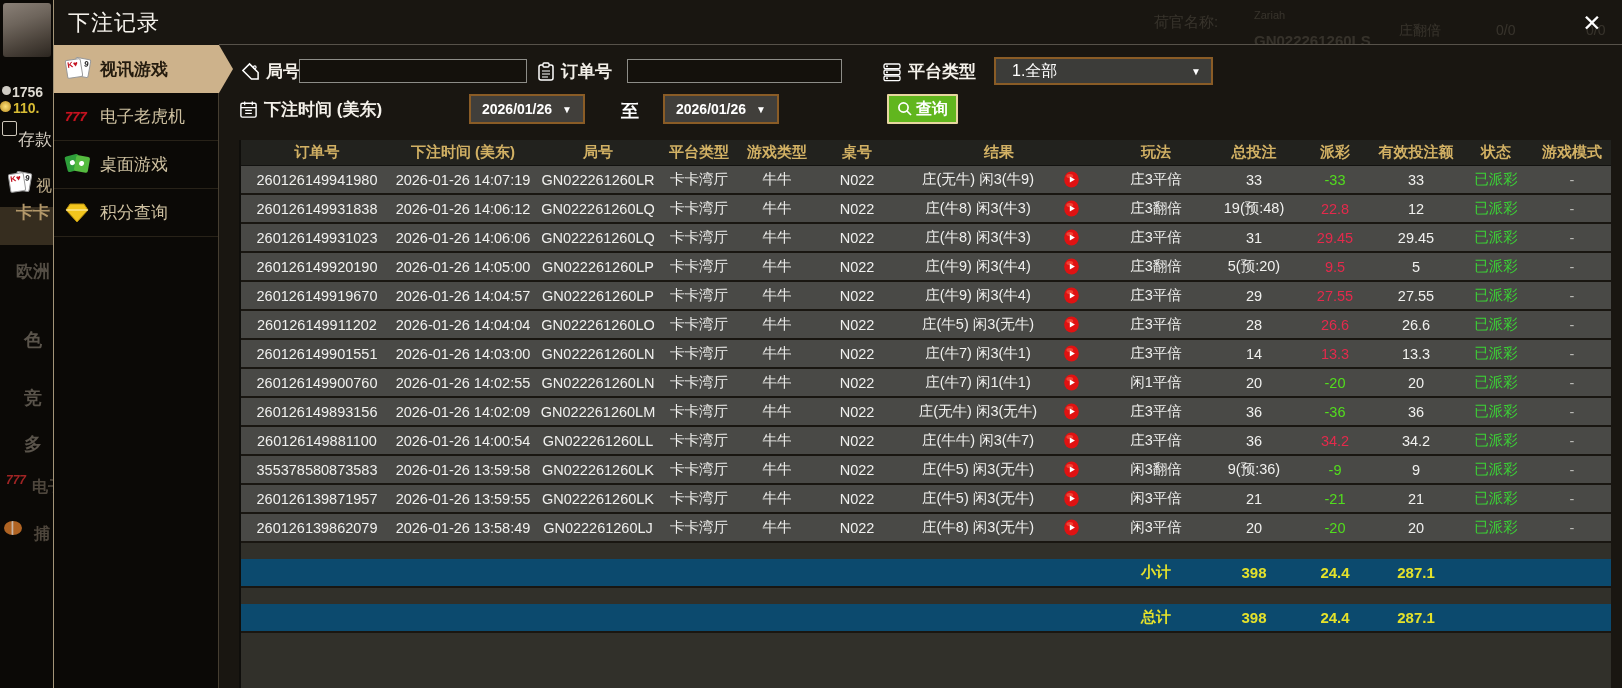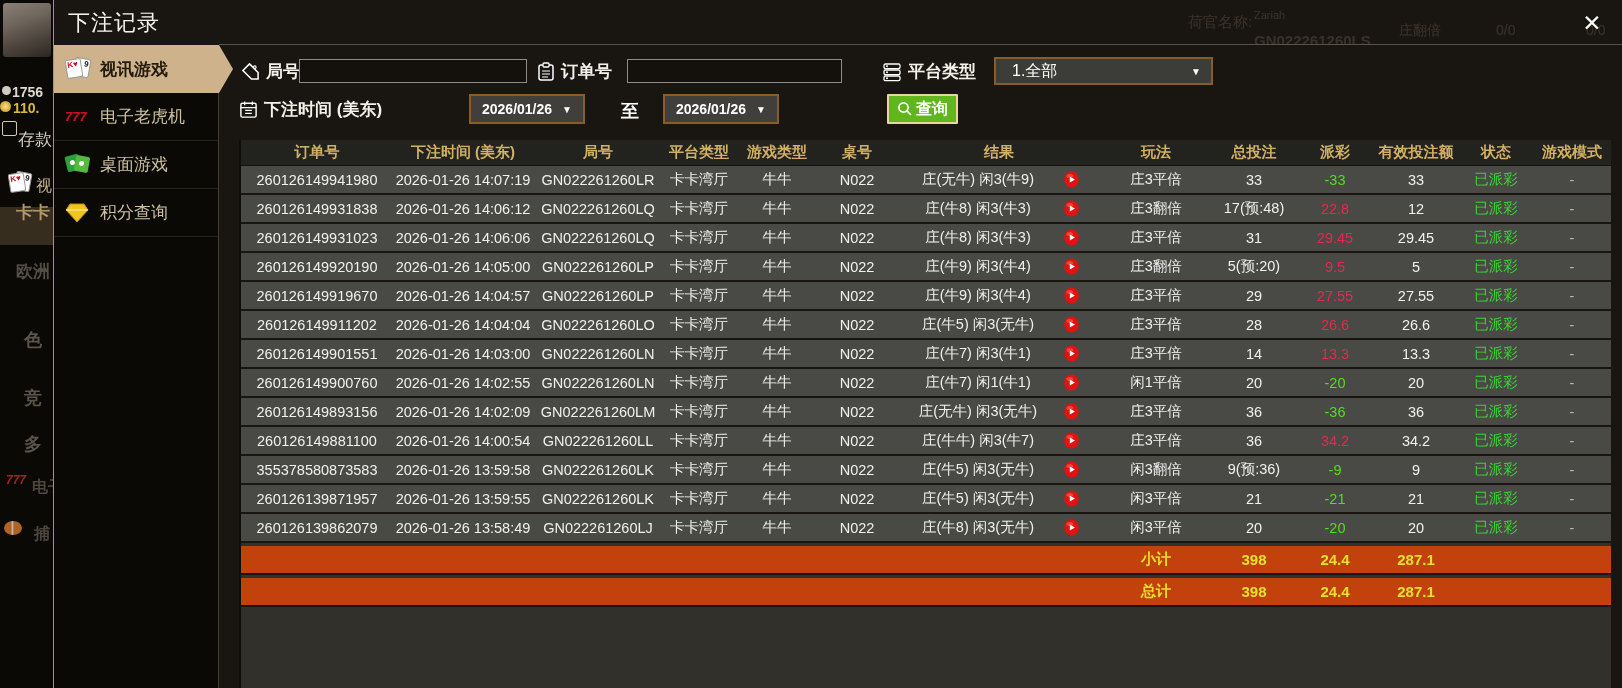--- a/index.html
+++ b/index.html
@@ -81,21 +81,21 @@
   .hcell{color:#d2b164;font-weight:bold;font-size:15px;}
   .c0{width:152px}.c1{width:140px}.c2{width:130px}.c3{width:72px}.c4{width:84px}.c5{width:76px}
   .c6{width:208px}.c7{width:106px}.c8{width:90px}.c9{width:72px}.c10{width:90px}.c11{width:70px}.c12{width:82px}
   .result-cell{justify-content:flex-start;}
   .res-text{display:inline-block;width:154px;text-align:center;margin-left:6px;}
   .play-icon{margin-left:8px;display:inline-flex;cursor:pointer;}
   .neg{color:#52dd1d;}
   .pos{color:#e42a4c;}
   .paid{color:#3bd435;}
   .mode{color:#b8b8b4;}
-  .sumrow{background:#c2410c;margin-top:3px;}
+  .sumrow{background:#0c4a6e;margin-top:16px;}
   .sumrow .cell{color:#e5e22b;font-weight:bold;font-size:15px;}
 </style>
 </head>
 <body>
 
 <div class="screen">
 
   <div class="lobby-strip">
     <div class="avatar"></div>
     <div class="club-icon"></div>
@@ -119,21 +119,21 @@
         <span class="strip-text" style="left: 24px; top: 386px; color: rgb(90, 84, 75); font-size: 18px; font-weight: bold;">竞</span>
         <span class="strip-text" style="left: 24px; top: 432px; color: rgb(90, 84, 75); font-size: 18px; font-weight: bold;">多</span>
         <span class="strip-text" style="left: 32px; top: 477px; color: rgb(78, 70, 60); font-size: 16px; font-weight: bold;">电子</span>
         <span class="strip-text" style="left: 34px; top: 524px; color: rgb(78, 70, 60); font-size: 16px; font-weight: bold;">捕</span>
       </div>
   </div>
 
   <div class="dialog">
 
     <div>
-        <span class="ghost-text" style="left: 1100px; top: 13px; font-size: 15px; margin-left: 34px;">荷官名称:</span>
+        <span class="ghost-text" style="left: 1100px; top: 13px; font-size: 15px;">荷官名称:</span>
         <span class="ghost-text" style="left: 1200px; top: 9px; font-size: 11px; font-weight: normal;">Zariah</span>
         <span class="ghost-text" style="left: 1200px; top: 32px; font-size: 15px; font-weight: bold;">GN022261260LS</span>
         <span class="ghost-text" style="left: 1202px; top: 57px; font-size: 17px; font-weight: bold;">20 - 50,000</span>
         <span class="ghost-text" style="left: 1202px; top: 83px; font-size: 15px; font-weight: bold;">0</span>
         <span class="ghost-text" style="left: 1345px; top: 22px; font-size: 14px;">庄翻倍</span>
         <span class="ghost-text" style="left: 1442px; top: 22px; font-size: 14px;">0/0</span>
         <span class="ghost-text" style="left: 1532px; top: 22px; font-size: 14px;">0/0</span>
         <span class="ghost-text" style="left: 1345px; top: 55px; font-size: 14px;">闲平倍</span>
         <span class="ghost-text" style="left: 1442px; top: 55px; font-size: 14px;">0/0</span>
         <span class="ghost-text" style="left: 1532px; top: 55px; font-size: 14px;">0/0</span>
@@ -299,21 +299,21 @@
                   <span class="res-text">庄(牛8) 闲3(牛3)</span>
                   <span class="play-icon">
                     <svg width="17" height="17" viewBox="0 0 20 20">
                       <ellipse cx="10" cy="10" rx="8.6" ry="9.4" fill="#e01212"></ellipse>
                       <ellipse cx="8" cy="6" rx="4" ry="2.5" fill="#ff6a52" opacity="0.55"></ellipse>
                       <path d="M8 6.4l6 3.6-6 3.6z" fill="#fff"></path>
                     </svg>
                   </span>
                 </div>
                 <div class="cell c7">庄3翻倍</div>
-                <div class="cell c8">17(预:48)</div>
+                <div class="cell c8">19(预:48)</div>
                 <div class="cell c9 pos">22.8</div>
                 <div class="cell c10">12</div>
                 <div class="cell c11 paid">已派彩</div>
                 <div class="cell c12 mode">-</div>
               </div>
               <div class="trow">
                 <div class="cell c0">260126149931023</div>
                 <div class="cell c1">2026-01-26 14:06:06</div>
                 <div class="cell c2">GN022261260LQ</div>
                 <div class="cell c3">卡卡湾厅</div>

